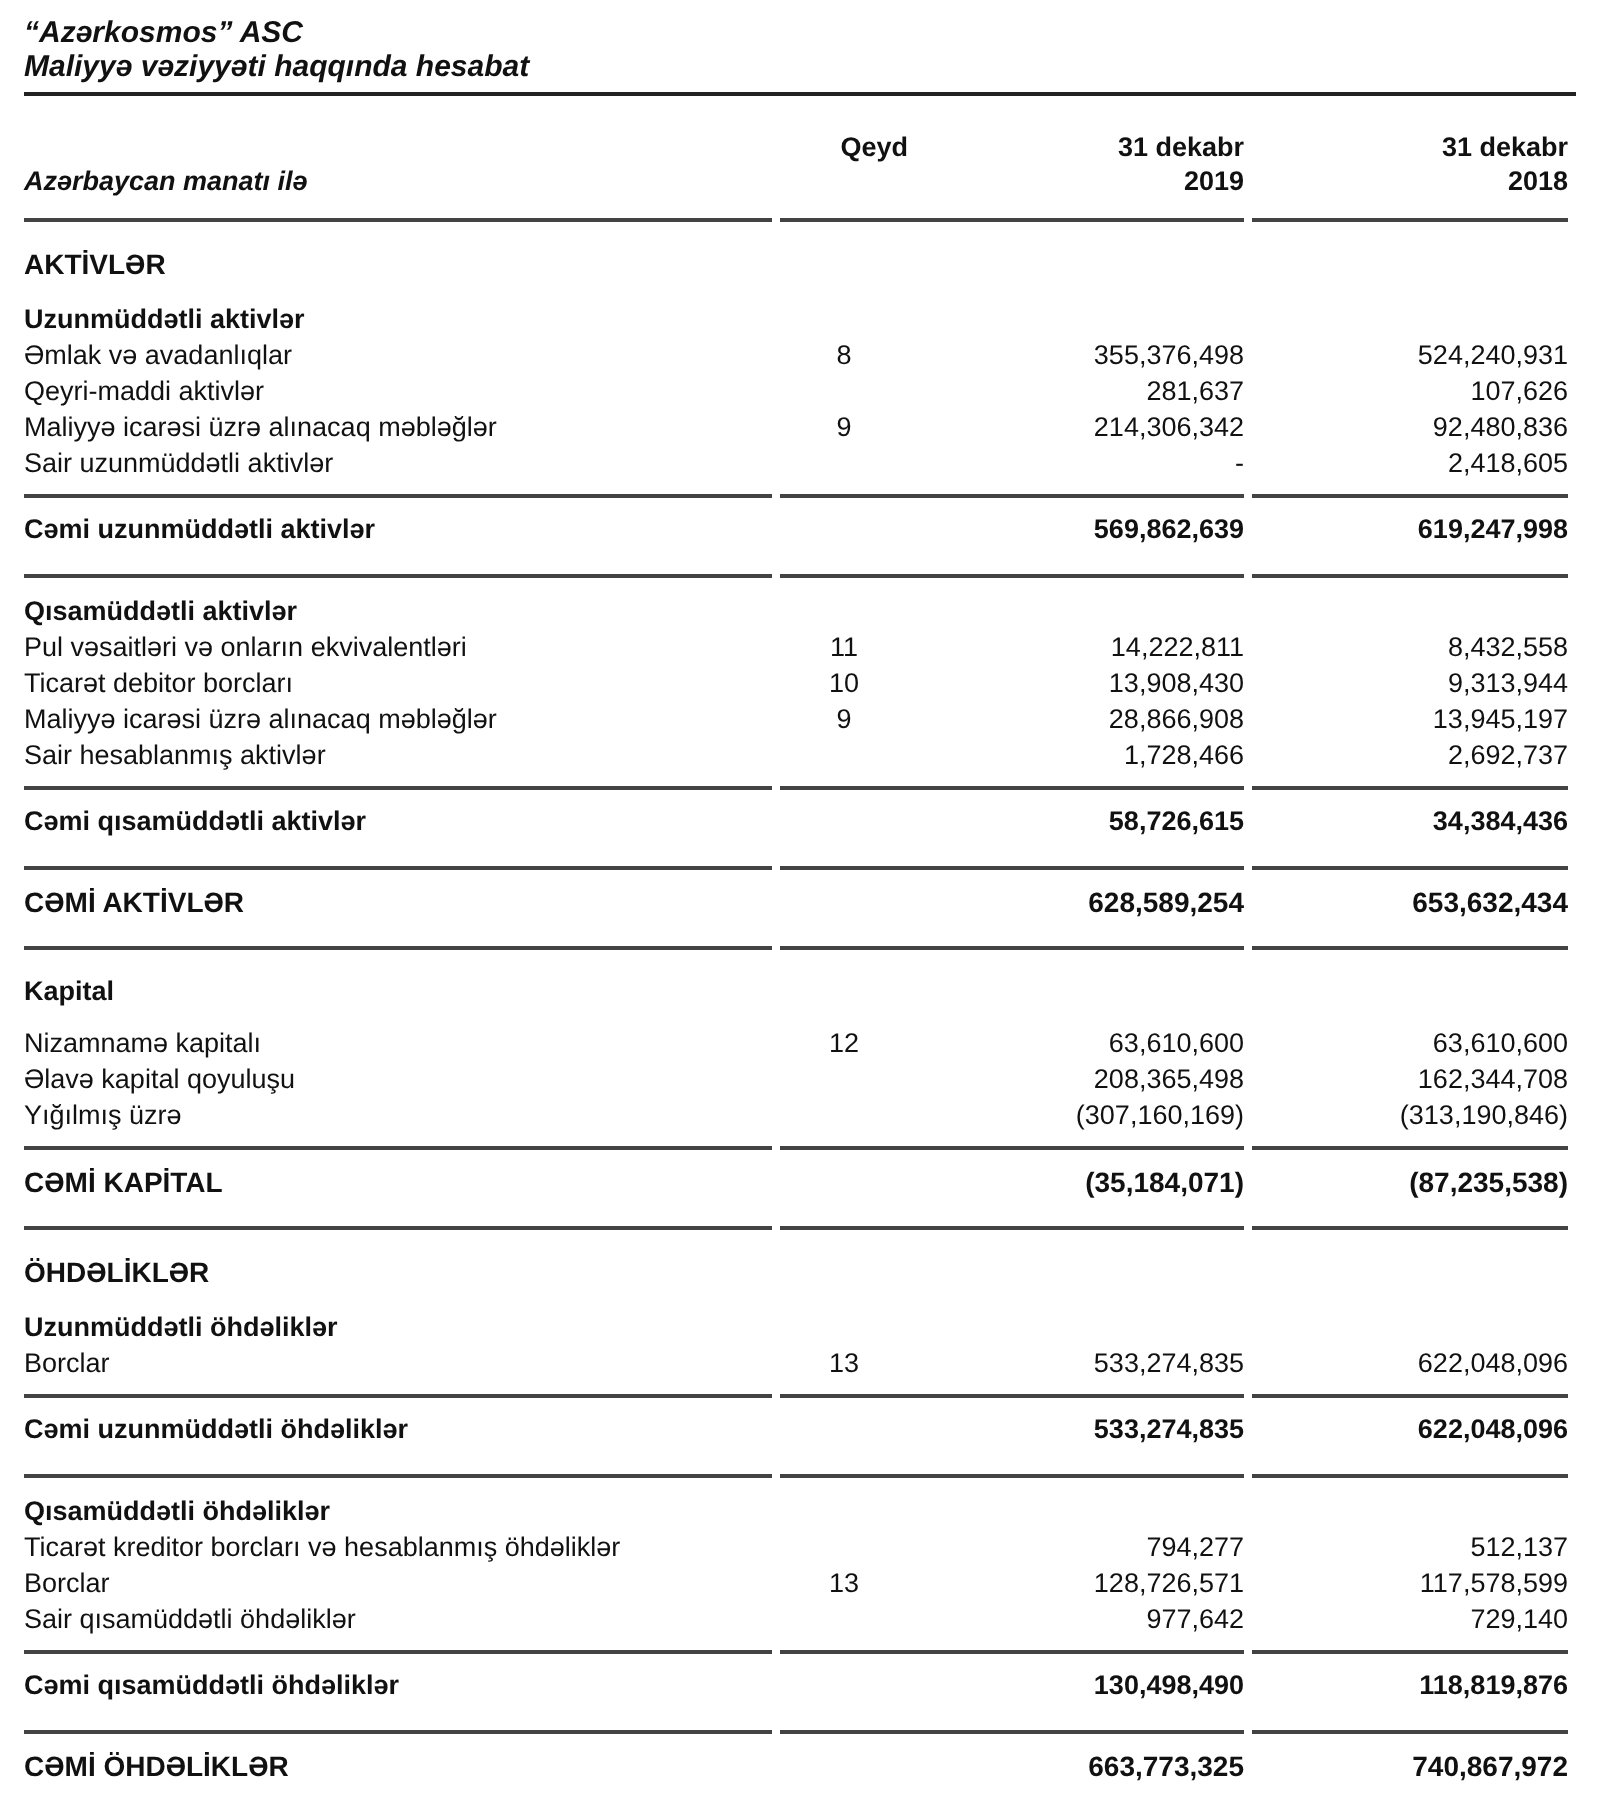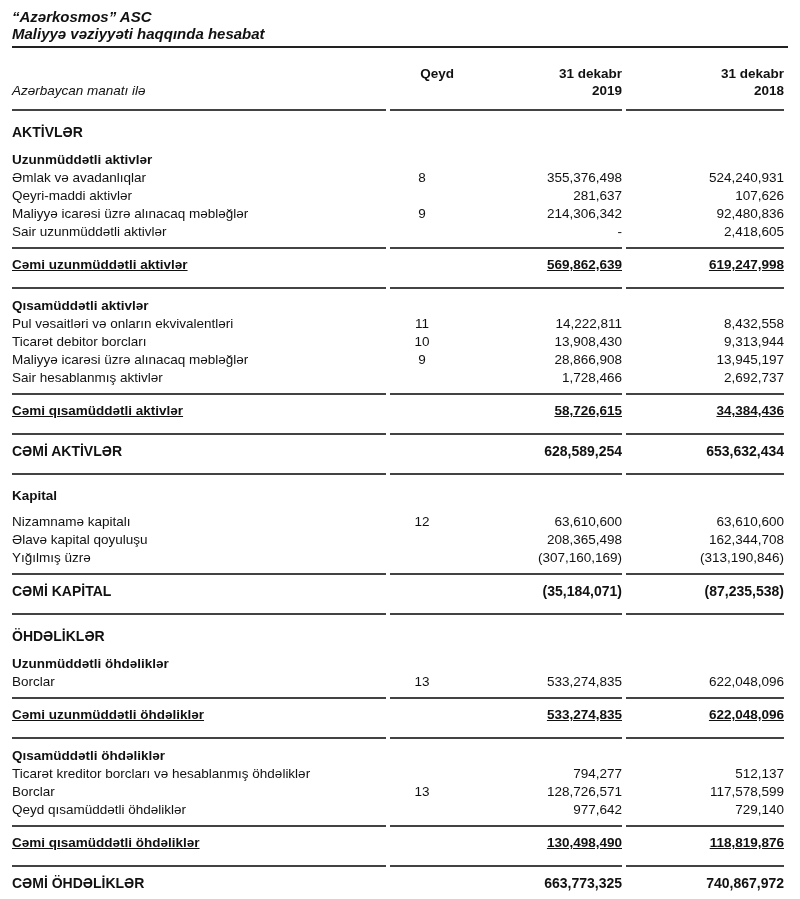--- a/index.html
+++ b/index.html
@@ -46,39 +46,39 @@
   col.c-label { width: 374px; }
   col.c-note  { width: 64px;  }
   col.c-2019  { width: 164px; }
   col.c-2018  { width: 158px; }
 
   td, th { padding: 0; vertical-align: bottom; text-align: left; font-weight: 400; }
 
   
   tr.hdr1 th { font-weight: 700; padding-top: 14px; line-height: 16px; }
   tr.hdr2 td { font-weight: 700; padding-bottom: 4px; line-height: 17px; }
-  tr.hdr2 td.note-title { font-weight: 400; font-style: italic; }
+  tr.hdr2 td.note-title { font-weight: 700; font-style: italic; }
   .ta-c { text-align: right; }
   .ta-r { text-align: right; }
 
   
   tr.rule td {
     border-bottom: 2px solid #434343;
     padding-top: 6px;
     height: 0;
     line-height: 0;
     font-size: 0;
   }
 
   
   tr.caps td      { font-weight: 700; font-size: 14px; padding: 12px 0 2px 0; }
   tr.section td   { font-weight: 700; padding: 12px 0 8px 0; }
   tr.sub td       { font-weight: 700; padding-top: 8px; }
   tr.item td      { padding: 0; }
-  tr.total td     { font-weight: 700; padding: 7px 0; text-decoration: underline; }
+  tr.total td     { font-weight: 700; padding: 7px 0; }
   tr.totalcaps td { font-weight: 700; font-size: 14px; padding: 7px 0; margin-left: 36px; }
 
   td.num  { text-align: right; white-space: nowrap; }
   td.note { text-align: center; white-space: nowrap; }
   td.lbl  { white-space: nowrap; overflow: hidden; }
 </style>
 </head>
 <body>
 
 <div class="page">
@@ -289,21 +289,21 @@
           <td class="num">794,277</td>
           <td class="num">512,137</td>
         </tr>
         <tr class="item">
           <td class="lbl">Borclar</td>
           <td class="note">13</td>
           <td class="num">128,726,571</td>
           <td class="num">117,578,599</td>
         </tr>
         <tr class="item">
-          <td class="lbl">Qeyd qısamüddətli öhdəliklər</td>
+          <td class="lbl">Sair qısamüddətli öhdəliklər</td>
           <td class="note"></td>
           <td class="num">977,642</td>
           <td class="num">729,140</td>
         </tr>
         <tr class="rule">
           <td></td>
           <td colspan="2"></td>
           <td></td>
         </tr>
         <tr class="total">

